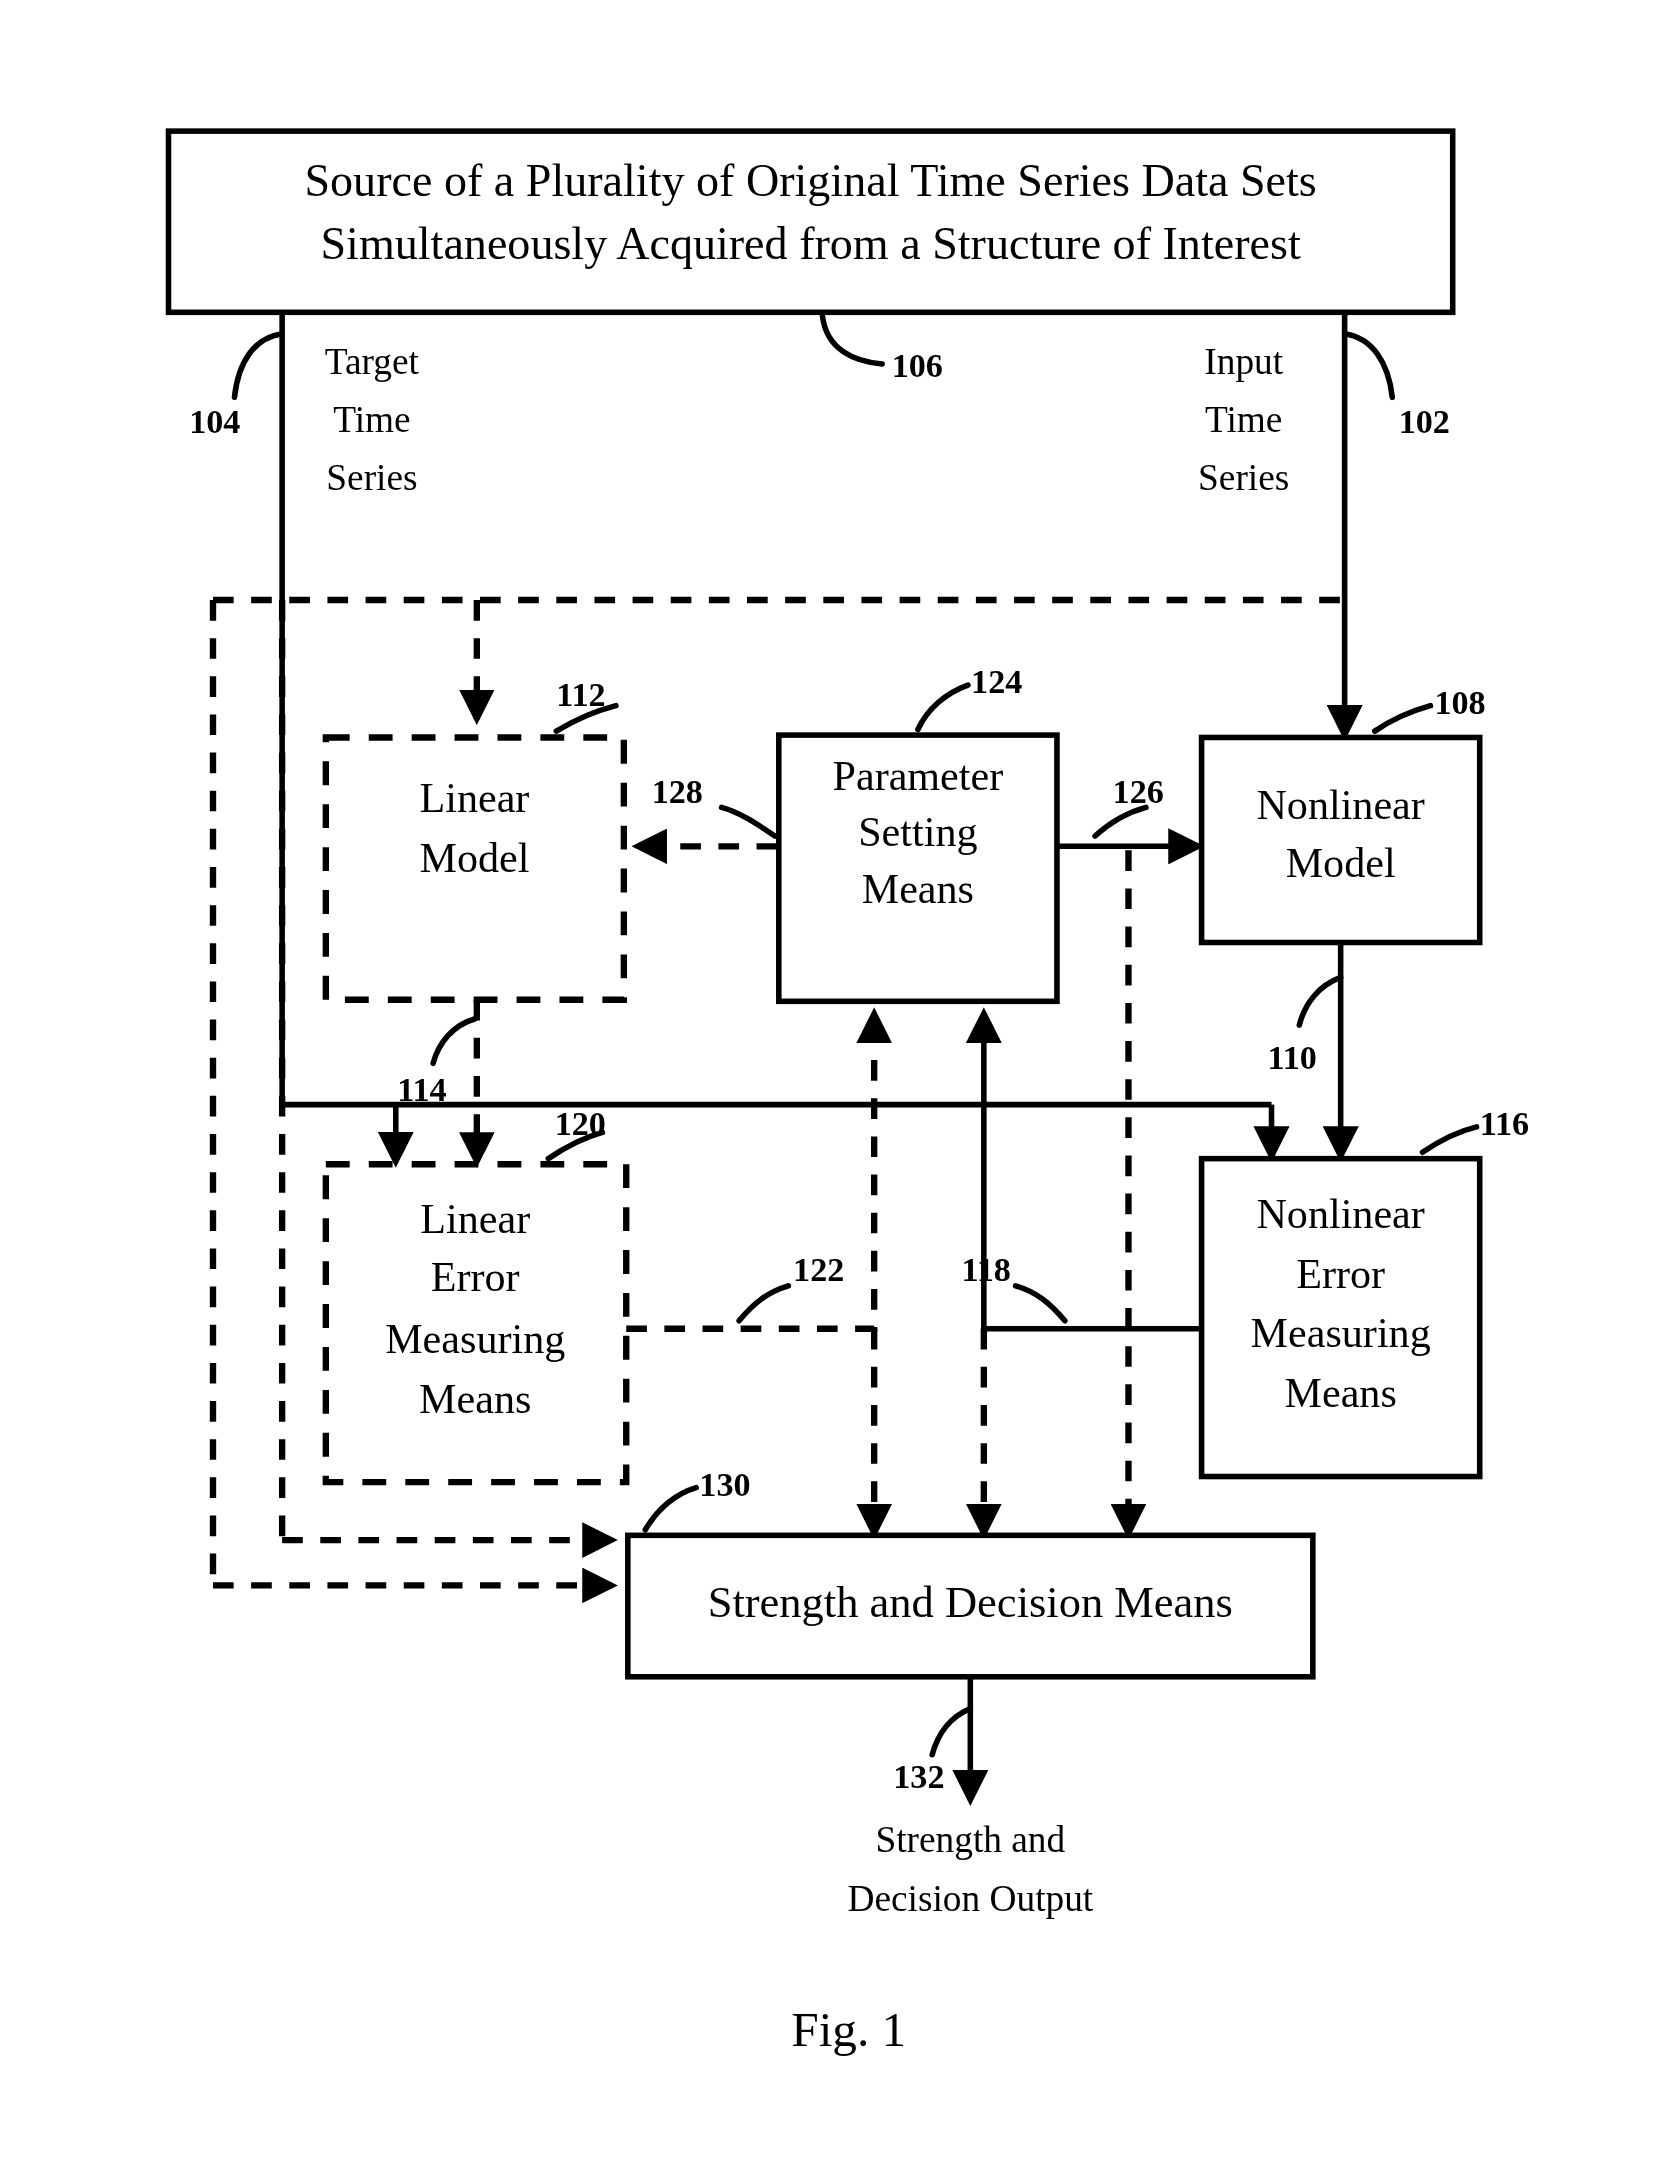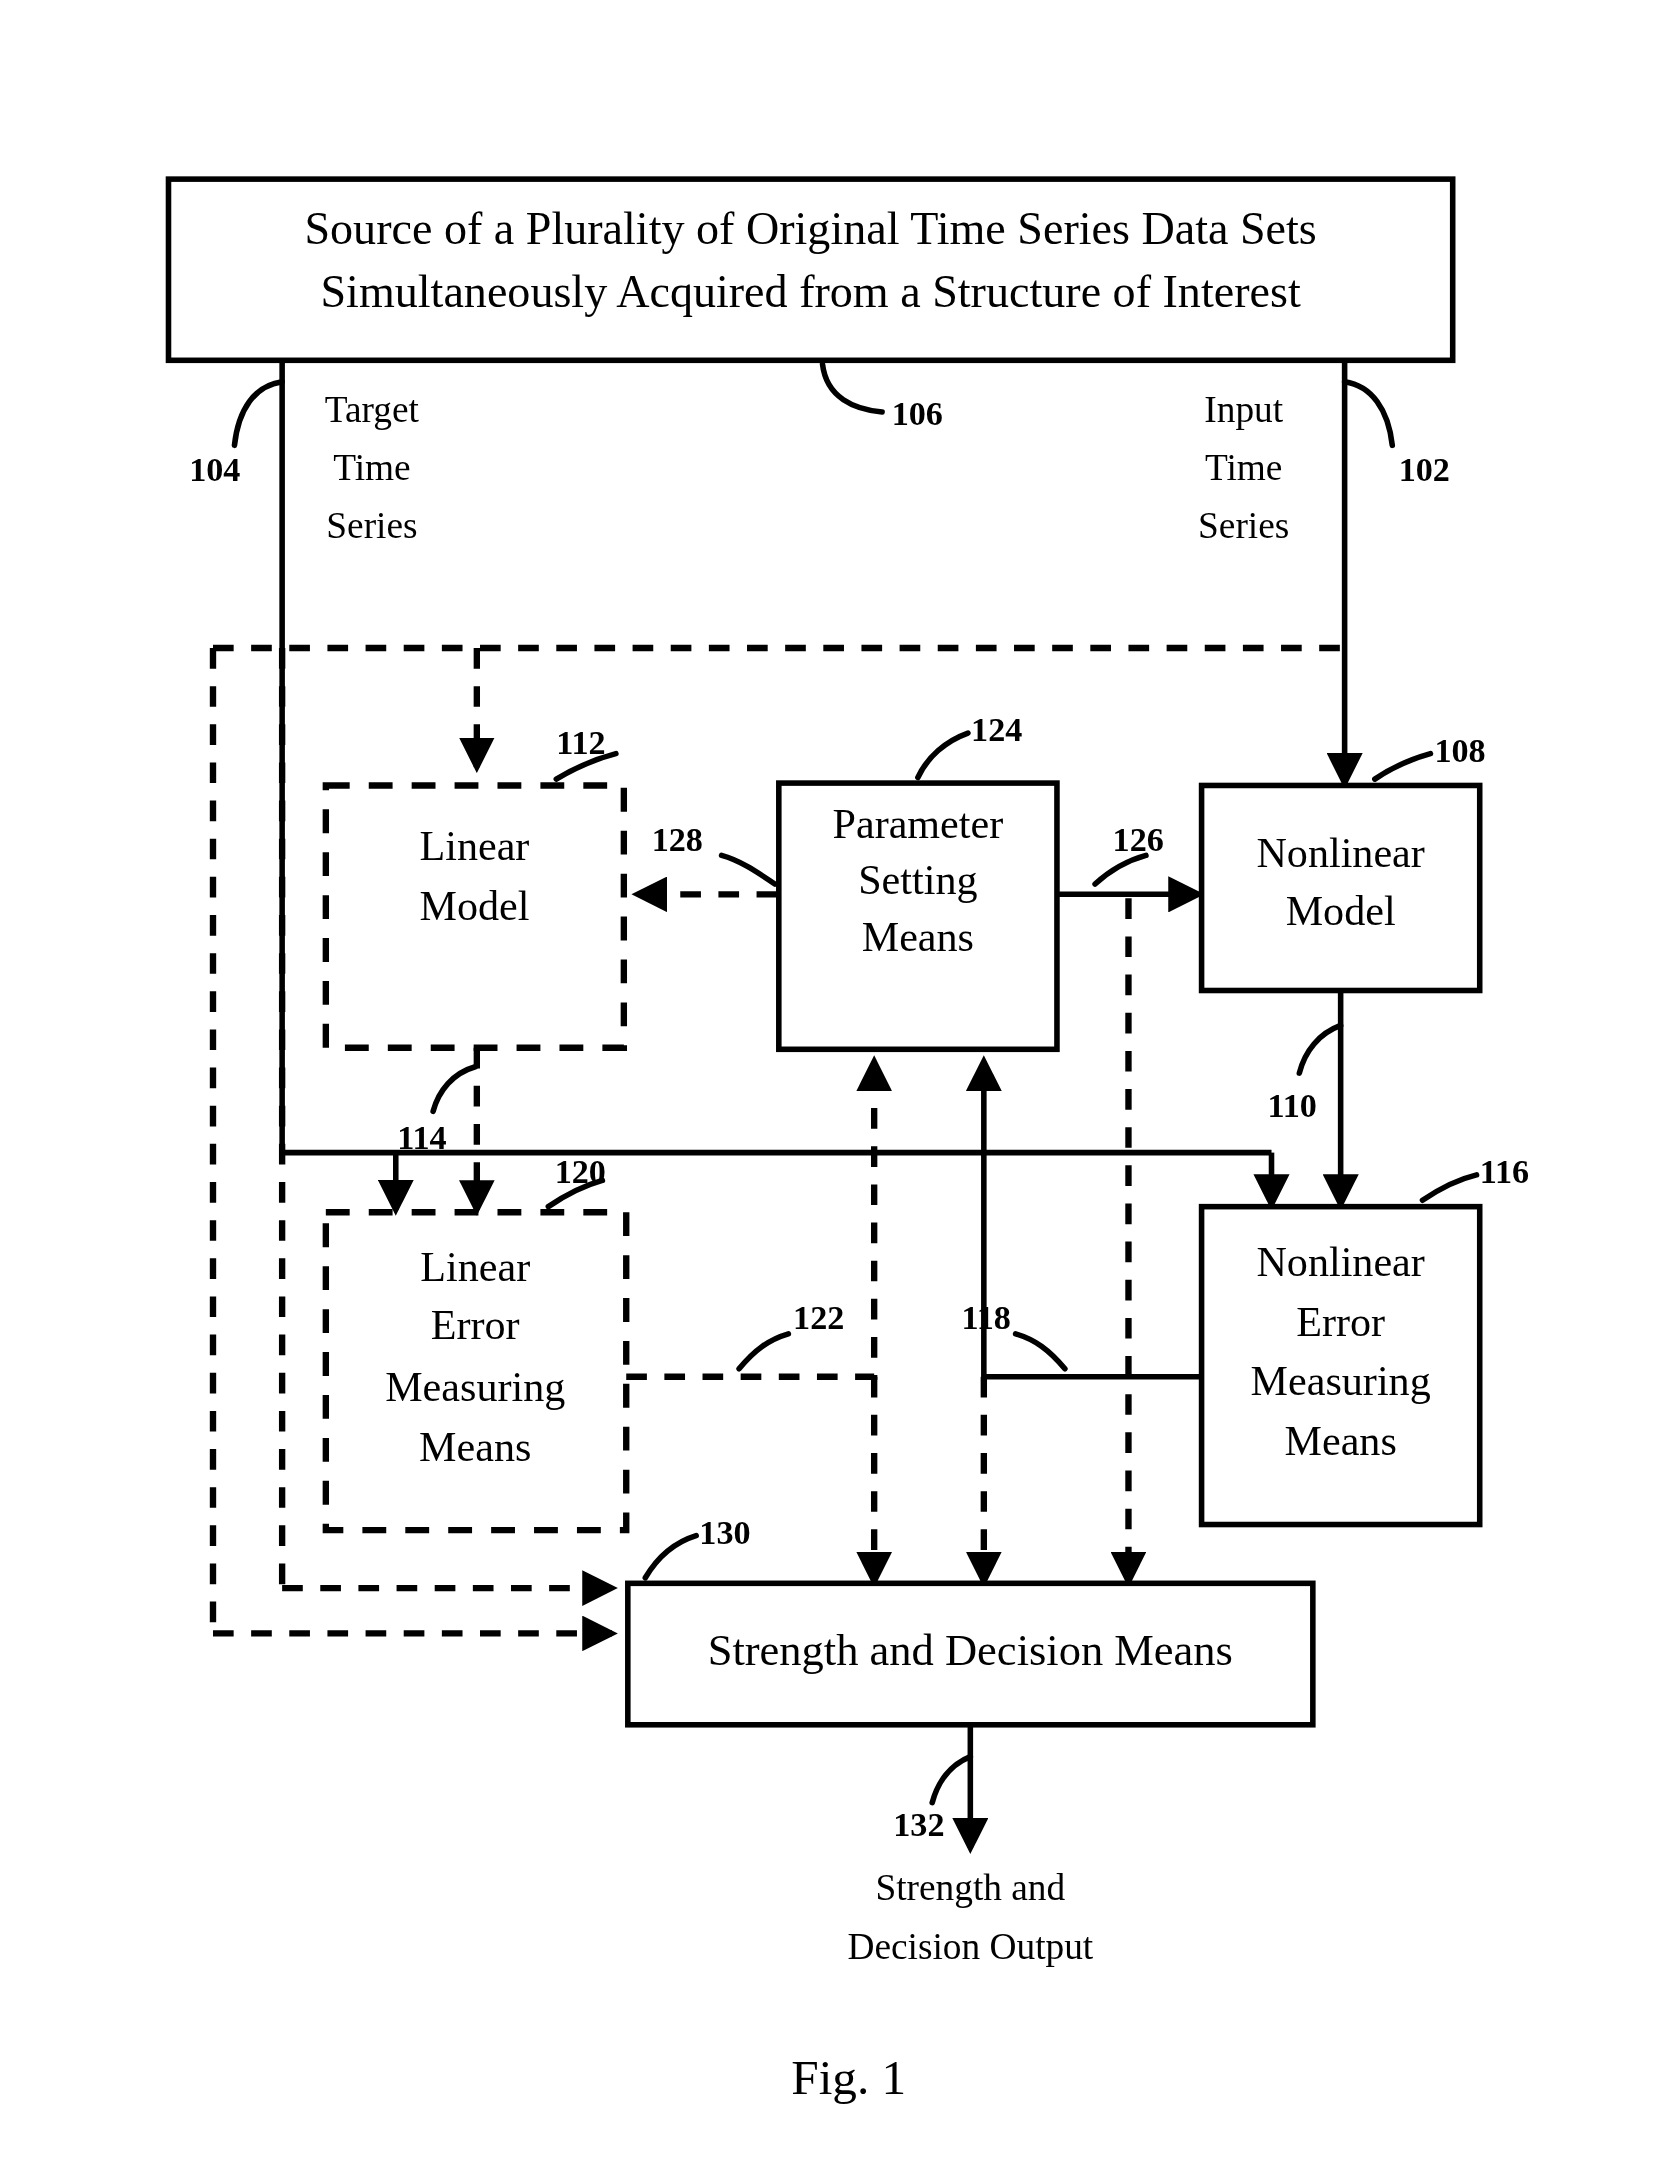--- a/index.html
+++ b/index.html
@@ -14,21 +14,20 @@
     font-family: "Liberation Serif", "DejaVu Serif", serif;
     color: #000000;
     overflow: hidden;
   }
   #figure-root {
     position: absolute;
     left: 0;
     top: 0;
     width: 1680px;
     height: 1621px;
-    margin-top: 48px;
   }
   svg.diagram {
     position: absolute;
     left: 0;
     top: 0;
     width: 1680px;
     height: 2183px;
     display: block;
   }
   .box-label {

